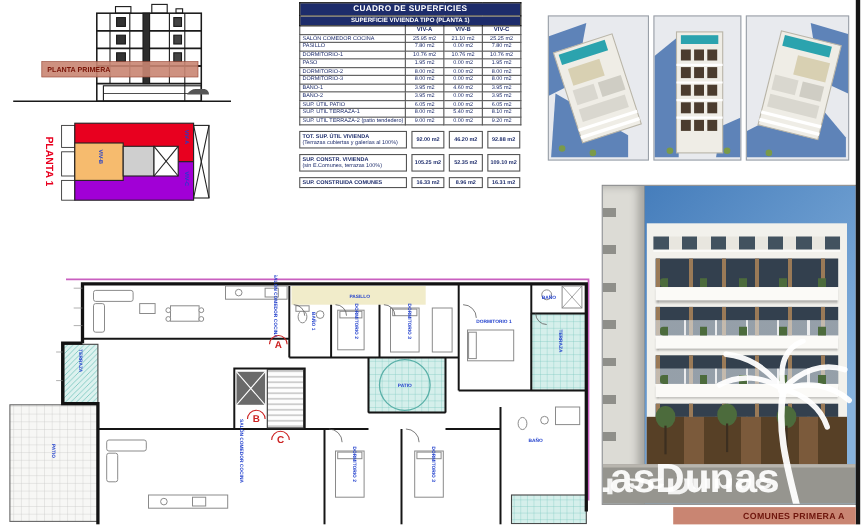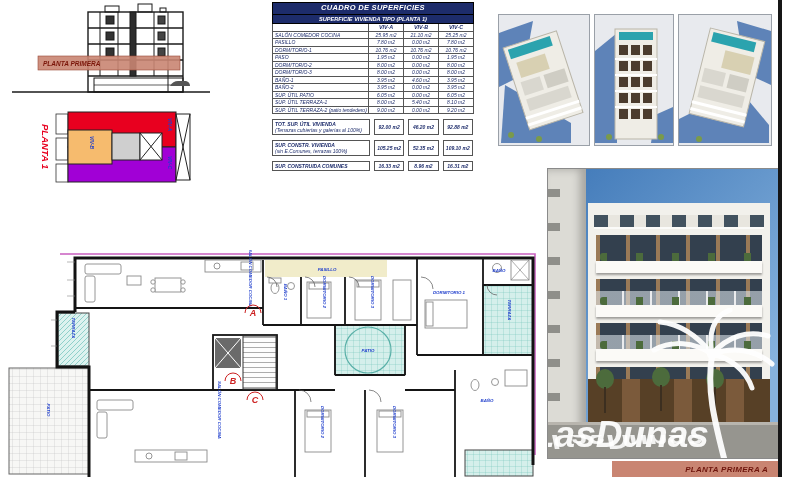--- a/index.html
+++ b/index.html
@@ -1,17 +1,17 @@
 <!DOCTYPE html>
 <html><head>
 <meta charset="utf-8">
 <style>
   html,body{margin:0;padding:0;background:#fff;}
   .sheet{position:relative;width:788px;height:477px;background:#fff;overflow:hidden;
-         font-family:"Liberation Sans",sans-serif;font-style:italic;}
+         font-family:"Liberation Sans",sans-serif;}
 
   
   .table-wrap{position:absolute;left:272px;top:2px;width:201px;color:#1d2c6b;}
   .surf-table{width:100%;border-collapse:collapse;table-layout:fixed;}
   .surf-table .title-cell{background:#1d2c6b;color:#fff;font-size:7.5px;font-weight:bold;
       text-align:center;padding:2px 0;border:1px solid #000;letter-spacing:.3px;}
   .surf-table .subtitle-cell{background:#1d2c6b;color:#fff;font-size:5.6px;font-weight:bold;
       text-align:center;padding:1px 0;border:1px solid #000;}
   .surf-table th,.surf-table td{border:1px solid #555;font-size:5px;line-height:6px;
       padding:0 2px;height:6.5px;overflow:hidden;white-space:nowrap;}
@@ -525,17 +525,17 @@
         <text x="248" y="66">A</text>
         <path d="M220,131 A8,8 0 0 1 236,131" stroke="#cc2222" stroke-width="1" fill="none"></path>
         <text x="228" y="134">B</text>
         <path d="M242,150 A8,8 0 0 1 258,150" stroke="#cc2222" stroke-width="1" fill="none"></path>
         <text x="250" y="153">C</text>
       </g>
     </svg>
   </div>
 
   <div class="footer-band">
-    <span>PLANTA PRIMERA A</span>
+    <span>COMUNES PRIMERA A</span>
   </div>
   <div class="frame-right"></div>
 
 </div>
 
 </body></html>

